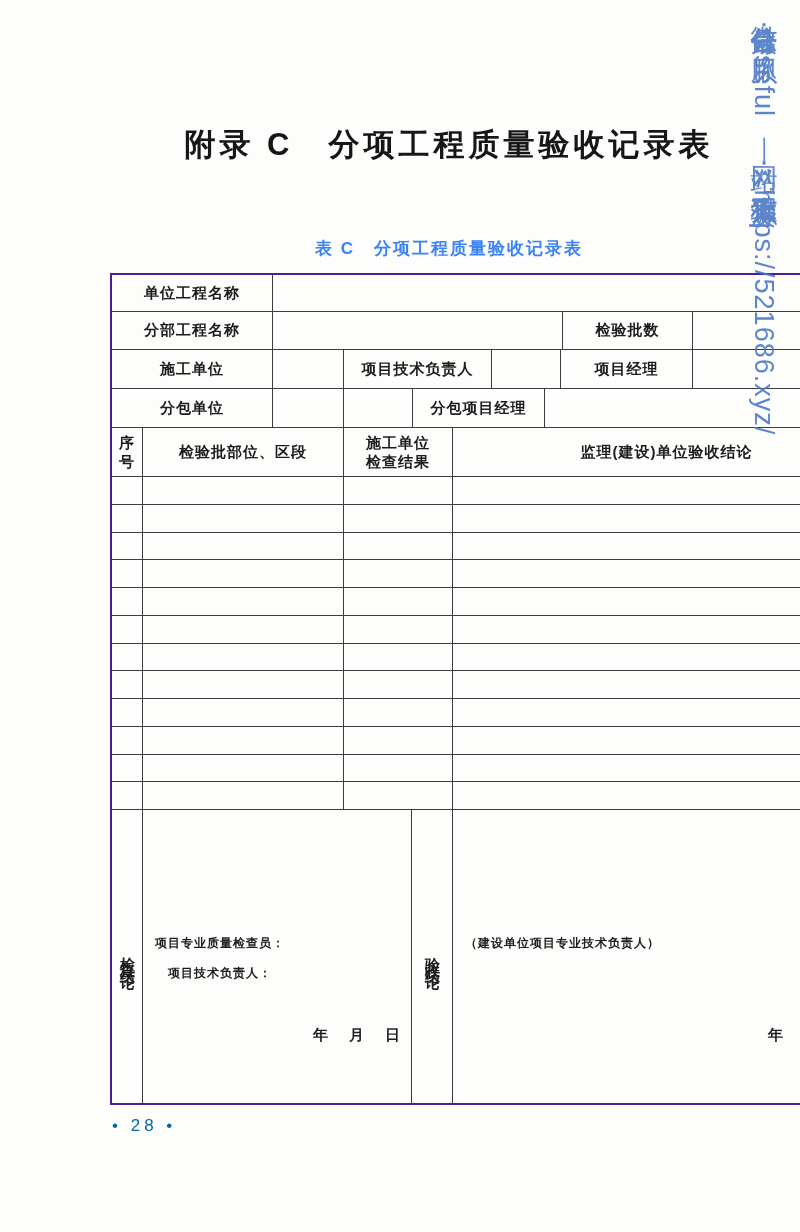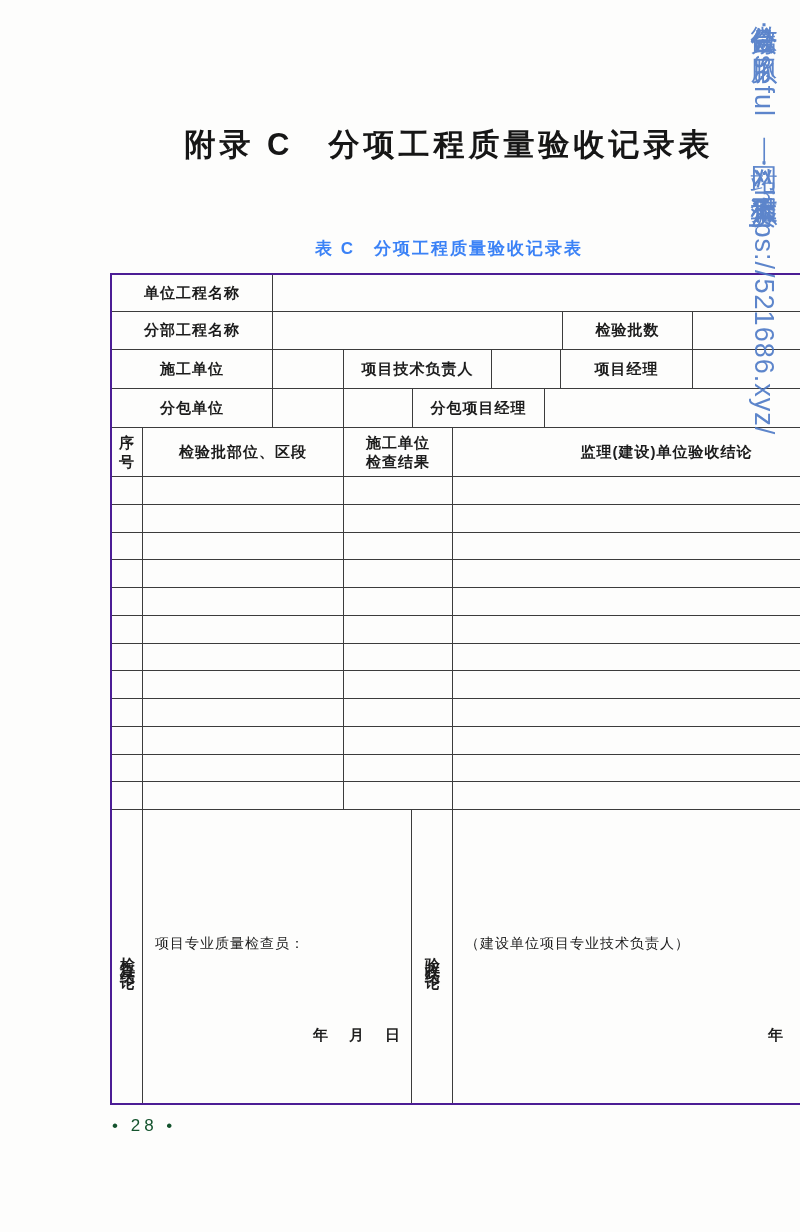--- a/index.html
+++ b/index.html
@@ -85,22 +85,22 @@
     text-orientation: upright;
     letter-spacing: 6px;
     font-size: 15px;
   }
   .concl-cell { position: relative; }
   .sig-block {
     position: absolute;
     top: 118px;
     left: 12px;
     line-height: 30px;
-    font-size: 14px;
-    font-weight: normal;
+    font-size: 12px;
+    font-weight: bold;
     letter-spacing: 1px;
     text-align: center;
     white-space: nowrap;
   }
   .date-line {
     position: absolute;
     bottom: 58px;
     font-size: 15px;
     font-weight: bold;
     letter-spacing: 3px;
@@ -121,21 +121,21 @@
     opacity: 0.9;
     z-index: 10;
     white-space: nowrap;
   }
   .page-number {
     position: absolute;
     left: 112px;
     top: 1116px;
     font-size: 17px;
     letter-spacing: 4px;
-    color: #14532d;
+    color: #0369a1;
   }
 </style>
 </head>
 <body>
 
 <div class="page">
 
   <h1 class="doc-title">附录 C　分项工程质量验收记录表</h1>
 
   <div class="table-caption">表 C　分项工程质量验收记录表</div>
@@ -257,20 +257,21 @@
         <div class="cell grow"></div>
       </div>
 
     <div class="frow hconcl last">
       <div class="cell w31">
         <span class="vlabel">检查结论</span>
       </div>
       <div class="cell w269 concl-cell">
         <div class="sig-block">
           <div>项目专业质量检查员：</div>
+          <div>项目技术负责人：</div>
         </div>
         <div class="date-line date-left">年　月　日</div>
       </div>
       <div class="cell w41">
         <span class="vlabel">验收结论</span>
       </div>
       <div class="cell grow concl-cell">
         <div class="sig-block">
           <div>（建设单位项目专业技术负责人）</div>
         </div>

